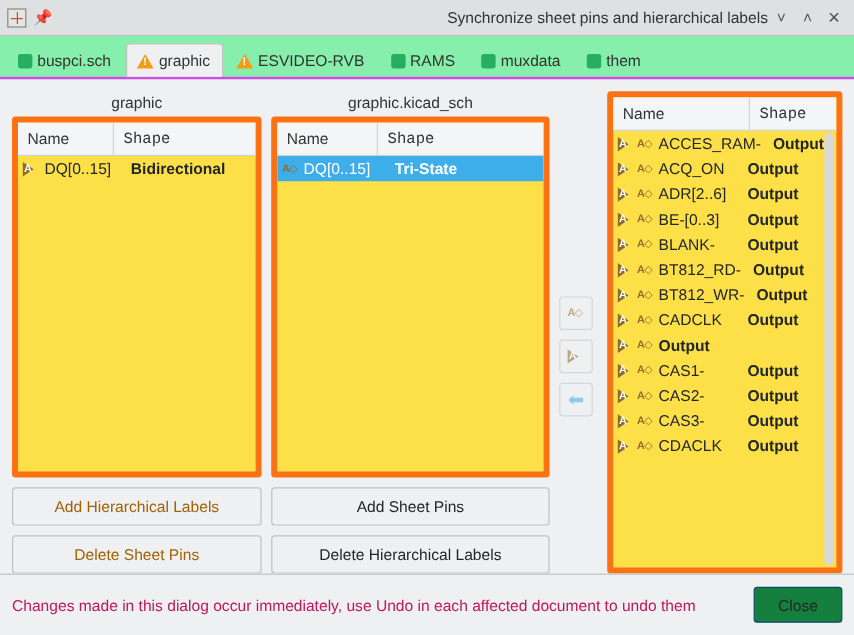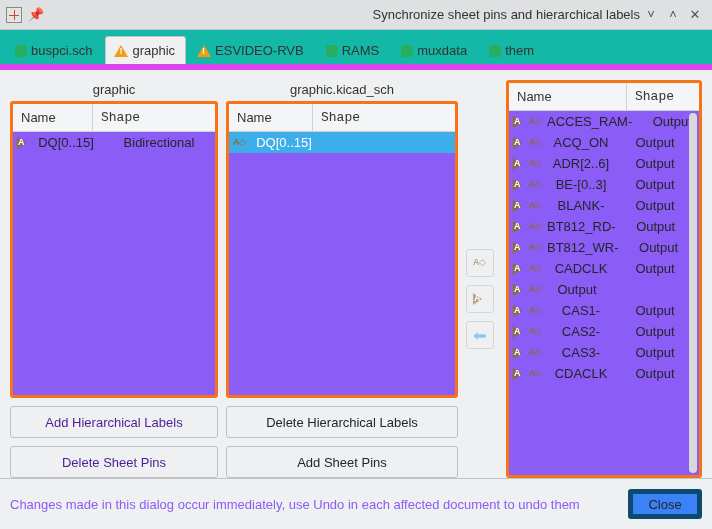--- a/index.html
+++ b/index.html
@@ -37,22 +37,22 @@
     content:""; position:absolute; left:7px; top:2px; width:1px; height:10px; background:#c44;
   }
   .titlebar .pin { width:16px; text-align:center; color:#555; margin-right:4px; }
   .titlebar .title { flex:1; text-align:right; color:#333; }
   .titlebar .win-btn { width:22px; text-align:center; color:#555; cursor:default; }
   .tabs {
     display:flex;
     align-items:flex-end;
     padding: 6px 6px 0 6px;
     gap: 2px;
-    border-bottom: 6px solid #d946ef;
-    background:#14b8a6;
+    border-bottom: 2px solid #d946ef;
+    background:#86efac;
   }
   .tab {
     padding: 6px 10px 6px 8px;
     display:flex;
     align-items:center;
     gap:4px;
     border: 1px solid transparent;
     border-bottom: none;
     border-radius: 3px 3px 0 0;
     color:#333;
@@ -92,40 +92,40 @@
   .col.left { width: 208px; }
   .col.mid  { width: 232px; }
   .col.right{ flex:1; }
   .col .label {
     text-align:center;
     padding: 2px 0 4px 0;
     color:#333;
   }
   .listbox {
     flex:1;
-    background:#8b5cf6;
-    border:3px solid #f97316;
+    background:#fde047;
+    border:5px solid #f97316;
     border-radius:3px;
     display:flex;
     flex-direction:column;
     overflow:hidden;
   }
   .listhead {
     display:flex;
     background:#f4f5f6;
     border-bottom:1px solid #d0d2d4;
   }
   .listhead .hc {
     padding:6px 8px;
     border-right:1px solid #d0d2d4;
     color:#333;
     font-weight:normal;
   }
   .listhead .hc:last-child{ border-right:none; flex:1;font-family:Liberation Mono, monospace; }
-  .rows { flex:1; overflow:auto;text-align:center; }
+  .rows { flex:1; overflow:auto; }
   .row {
     display:flex;
     align-items:center;
     padding:3px 4px;
     gap:4px;
   }
   .row.selected {
     background:#3daee9;
     color:#fff;
   }
@@ -145,21 +145,21 @@
   }
   .pinIc::after{
     content:"A"; position:absolute; left:1px; top:0; font-size:9px; color:#fff; font-weight:bold;
   }
   .lblIc {
     width:14px; height:12px; position:relative; font-size:9px; color:#8e6b2e;
   }
   .lblIc::before{ content:"A"; position:absolute; left:0; top:0; font-weight:bold; }
   .lblIc::after { content:"◇"; position:absolute; left:6px; top:0; font-size:9px; }
   .row .name { flex:0 0 auto; padding-right:6px; }
-  .row .shape { flex:1; }
+  .row .shape { flex:1;font-weight:bold; }
   .col.left .row .name { width: 68px; }
   .col.mid  .row .name { width: 72px; }
   .col.right .row .name { flex:1; }
   .col.right .row .shape{ flex:0 0 60px; }
   .col.right .listhead .hc:first-child{ flex:1; }
   .col.right .listhead .hc:last-child{ flex:0 0 72px; }
   .col.right .rows {
     scrollbar-width: thin;
   }
   .midbtns {
@@ -187,34 +187,34 @@
     height:32px;
     border:1px solid #bfc1c3;
     border-radius:3px;
     background:#eff0f1;
     color:#232629;
     display:flex;
     align-items:center;
     justify-content:center;
     margin-top:8px;
   }
-  .btn.disabled { color:#4c1d95; }
+  .btn.disabled { color:#a16207; }
   .footer {
     border-top:1px solid #bfc1c3;
     padding:10px;
     display:flex;
     align-items:center;
     gap:10px;
   }
-  .footer .msg { flex:1; color:#8b5cf6; }
+  .footer .msg { flex:1; color:#be185d; }
   .footer .close {
     width:74px; height:30px;
-    border:5px solid #0c4a6e;
+    border:1px solid #0c4a6e;
     border-radius:3px;
-    background:#3b82f6;
+    background:#15803d;
     display:flex; align-items:center; justify-content:center;
   }
   .col.right .row .ic + .ic { margin-left:-2px; }
   .scrollhint {
     position:absolute; right:2px; top:30px; bottom:2px; width:8px;
     background:#d8d9db; border-radius:4px;
   }
   .col.right .listbox { position:relative; }
   .col.right .rows { padding-right:10px; }
 </style>
@@ -281,25 +281,26 @@
     <div class="label">graphic.kicad_sch</div>
     <div class="listbox">
       <div class="listhead">
         <div class="hc" style="width:84px">Name</div>
         <div class="hc">Shape</div>
       </div>
       <div class="rows" id="mid-rows">
           <div class="row selected">
             <span class="ic lblIc"></span>
             <span class="name">DQ[0..15]</span>
+            <span class="shape">Tri-State</span>
           </div>
         </div>
     </div>
+    <div class="btn">Add Sheet Pins</div>
     <div class="btn">Delete Hierarchical Labels</div>
-    <div class="btn">Add Sheet Pins</div>
   </div>
 
   <div class="midbtns">
     <div class="iconbtn disabled">
         <span class="lblIc"></span>
       </div>
     <div class="iconbtn disabled">
         <span class="pinIc"></span>
       </div>
     <div class="iconbtn disabled">

